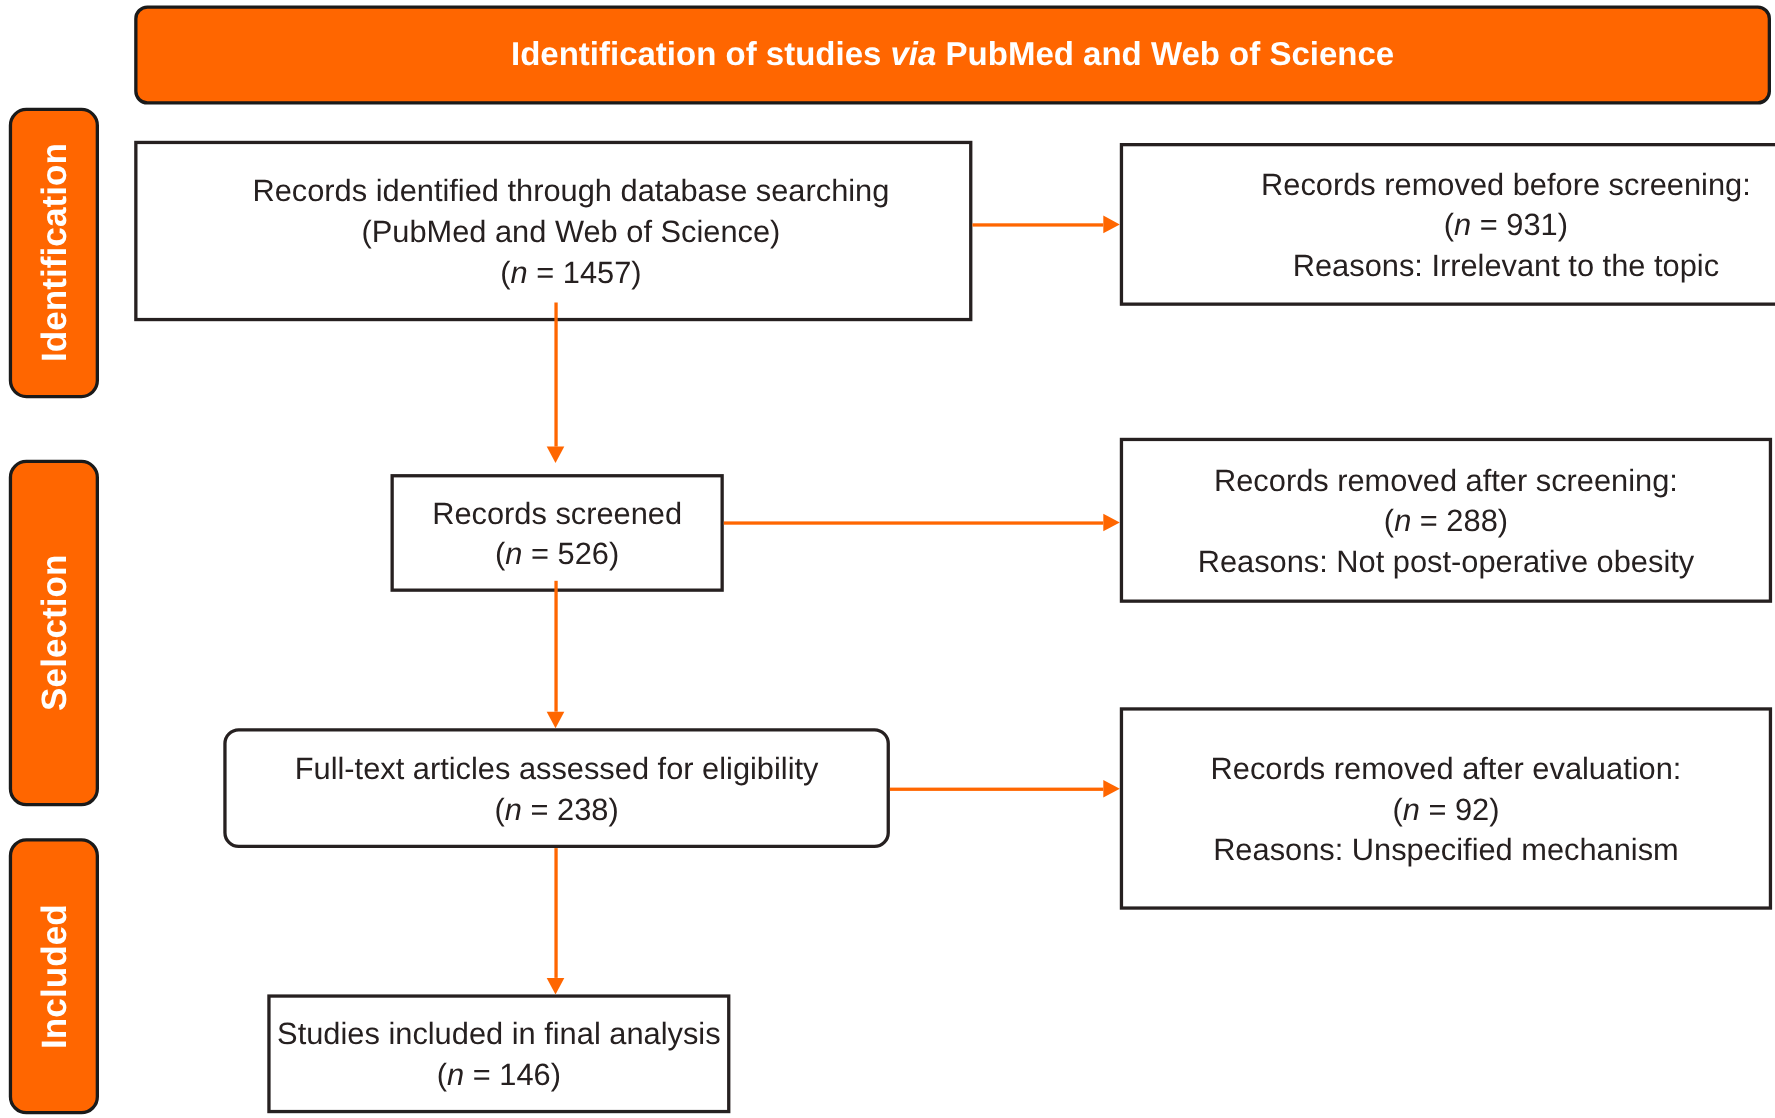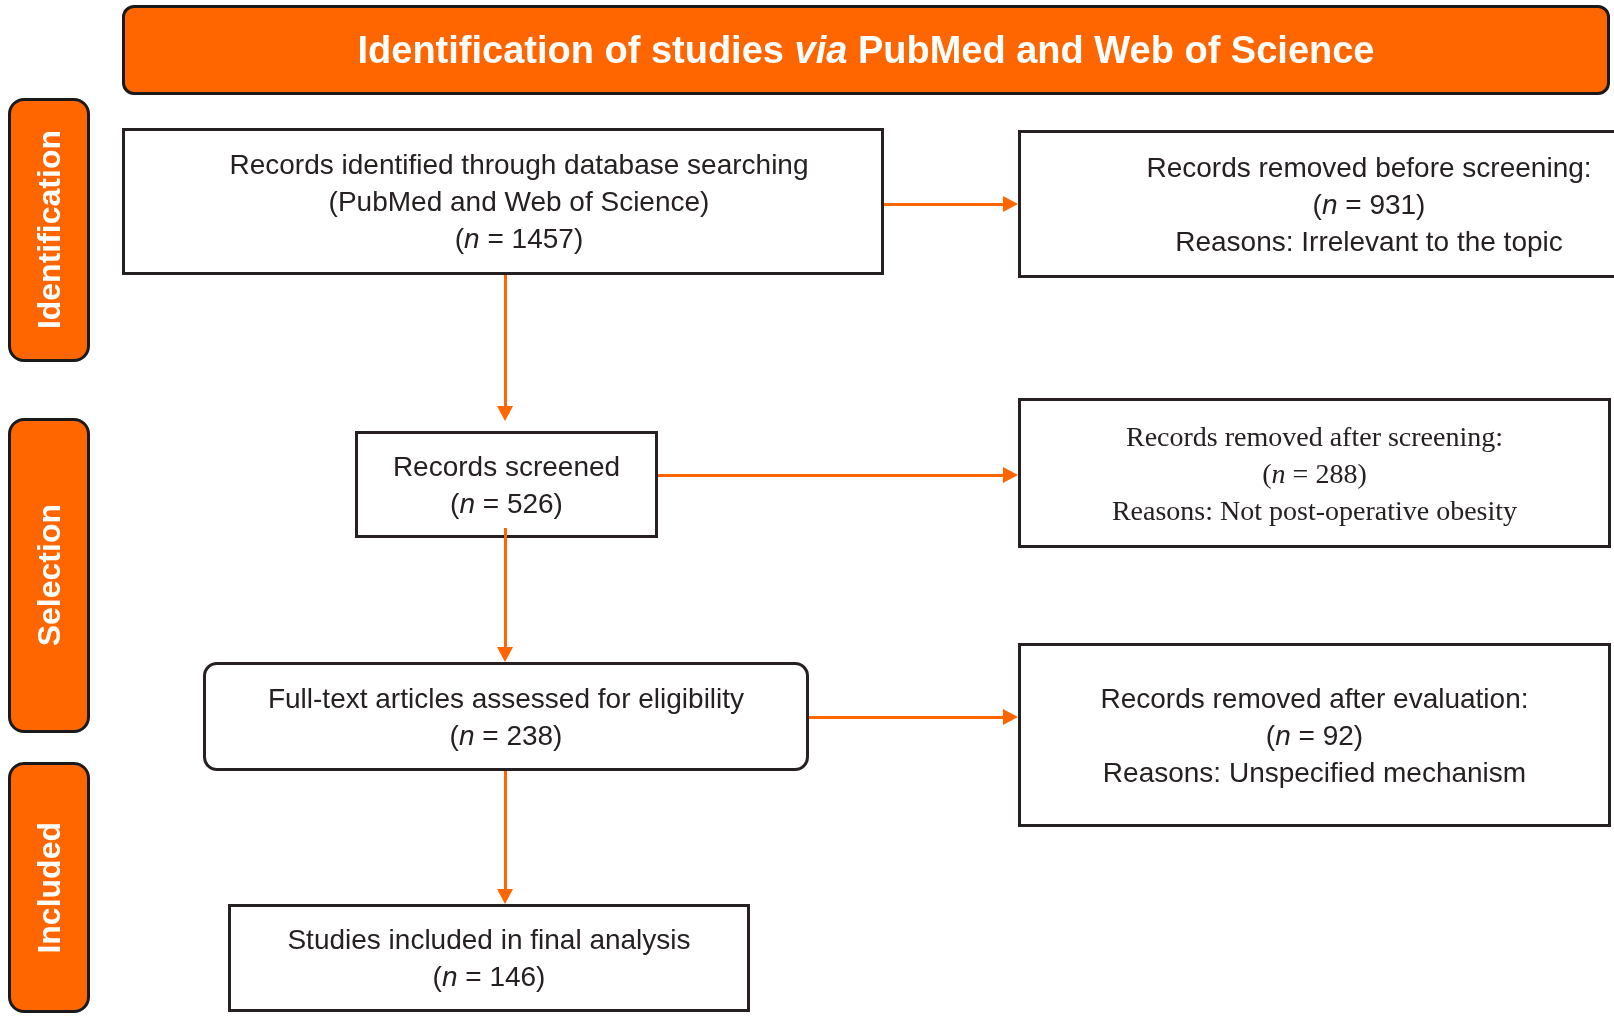--- a/index.html
+++ b/index.html
@@ -24,21 +24,21 @@
     background: var(--accent-orange);
     border: 3px solid var(--line-black);
     border-radius: 12px;
     box-sizing: border-box;
     display: flex;
     align-items: center;
     justify-content: center;
   }
   .banner-title {
     color: var(--banner-text);
-    font-size: 38px;
+    font-size: 30px;
     font-weight: bold;
     white-space: pre;
   }
   .banner-title .it { font-style: italic; }
 
   
   .stage {
     position: absolute;
     left: 8px;
     width: 82px;
@@ -127,48 +127,48 @@
 <div class="stage" style="top:98px; height:264px;">
   <span class="stage-label">Identification</span>
 </div>
 <div class="stage" style="top:418px; height:315px;">
   <span class="stage-label">Selection</span>
 </div>
 <div class="stage" style="top:762px; height:251px;">
   <span class="stage-label">Included</span>
 </div>
 
-<div class="fbox" style="left:122px; top:128px; width:762px; height:147px;padding-left:32px;">
+<div class="fbox" style="left:122px; top:128px; width:762px; height:164px;padding-left:32px;">
   <div class="bline">Records identified through database searching</div>
   <div class="bline">(PubMed and Web of Science)</div>
   <div class="bline"><span>(</span><span class="n">n</span><span> = 1457)</span></div>
 </div>
 
 <div class="fbox" style="left:355px; top:431px; width:303px; height:107px;">
   <div class="bline">Records screened</div>
   <div class="bline"><span>(</span><span class="n">n</span><span> = 526)</span></div>
 </div>
 
 <div class="fbox" style="left:203px; top:662px; width:606px; height:109px;border-radius:14px;">
   <div class="bline">Full-text articles assessed for eligibility</div>
   <div class="bline"><span>(</span><span class="n">n</span><span> = 238)</span></div>
 </div>
 
-<div class="fbox" style="left:228px; top:904px; width:522px; height:108px;justify-content:center;">
+<div class="fbox" style="left:243px; top:904px; width:421px; height:108px;justify-content:center;">
   <div class="bline">Studies included in final analysis</div>
   <div class="bline"><span>(</span><span class="n">n</span><span> = 146)</span></div>
 </div>
 
 <div class="fbox" style="left:1018px; top:130px; width:702px; height:148px;">
   <div class="bline">Records removed before screening:</div>
   <div class="bline"><span>(</span><span class="n">n</span><span> = 931)</span></div>
   <div class="bline">Reasons: Irrelevant to the topic</div>
 </div>
 
-<div class="fbox" style="left:1018px; top:398px; width:593px; height:150px;font-family:Liberation Serif, serif;">
+<div class="fbox" style="left:1018px; top:398px; width:593px; height:150px;">
   <div class="bline">Records removed after screening:</div>
   <div class="bline"><span>(</span><span class="n">n</span><span> = 288)</span></div>
   <div class="bline">Reasons: Not post-operative obesity</div>
 </div>
 
 <div class="fbox" style="left:1018px; top:643px; width:593px; height:184px;">
   <div class="bline">Records removed after evaluation:</div>
   <div class="bline"><span>(</span><span class="n">n</span><span> = 92)</span></div>
   <div class="bline">Reasons: Unspecified mechanism</div>
 </div>

